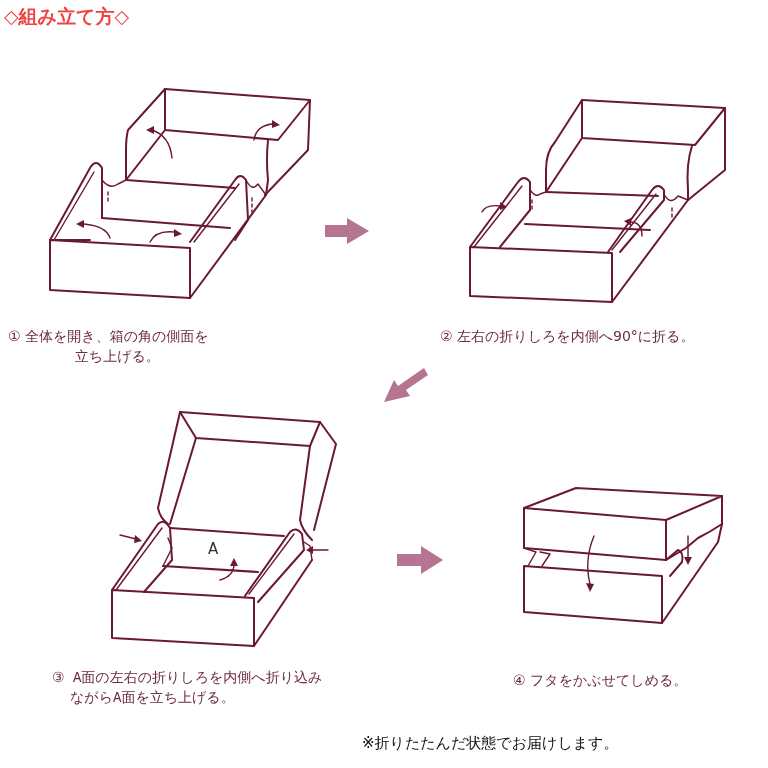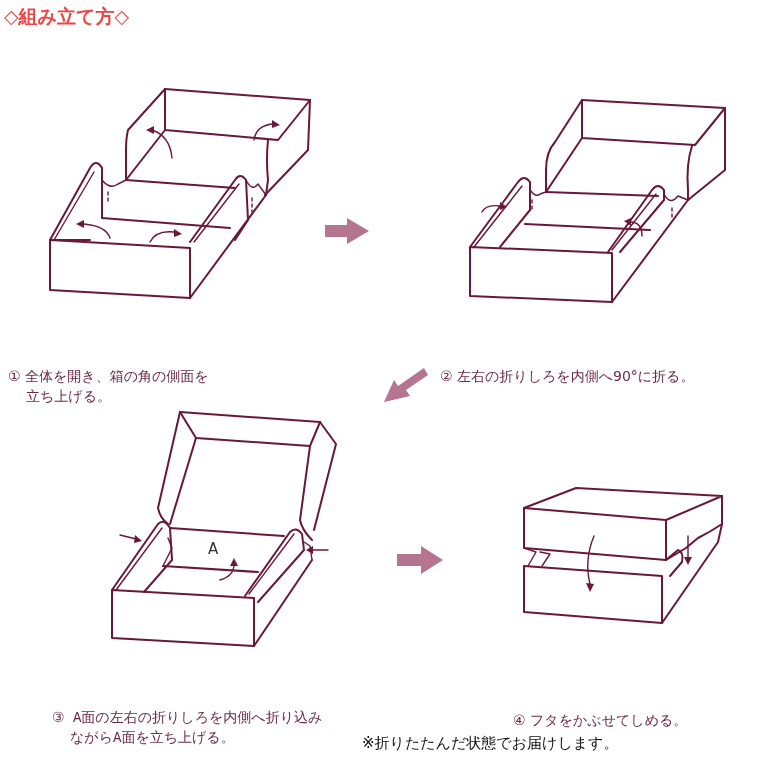--- a/index.html
+++ b/index.html
@@ -1,19 +1,19 @@
 <!DOCTYPE html>
 <html><head>
 <meta charset="utf-8">
 <style>
   html, body { margin:0; padding:0; background:#ffffff; }
   body { width:768px; height:768px; position:relative; overflow:hidden;
          font-family: "DejaVu Sans", "Liberation Sans", sans-serif; color:#5a1a36; }
   .title { position:absolute; left:4px; top:4px; font-size:19px; font-weight:bold; color:#ef4444; letter-spacing:0px; }
-  .cap { position:absolute; font-size:14px; line-height:20px; color:#6b2a46;margin-top:40px; }
+  .cap { position:absolute; font-size:14px; line-height:20px; color:#6b2a46; }
   .note { position:absolute; left:362px; top:734px; font-size:15px; color:#111; white-space:nowrap; }
   svg.fig { position:absolute; overflow:visible; }
   svg.fig path, svg.fig line, svg.fig polyline, svg.fig polygon { fill:none; stroke:#6a1838; stroke-width:2; stroke-linejoin:round; stroke-linecap:round; }
   svg.fig .thin { stroke-width:1.4; }
   svg.fig .dash { stroke-dasharray:3 3; stroke-width:1.4; }
   svg.fig .ah { fill:#6a1838; stroke:none; }
   svg.big { position:absolute; }
   svg.big polygon { fill:#b5748f; stroke:none; }
   .letterA { font-size:15px; fill:#333; font-family:"DejaVu Sans", sans-serif; }
 </style>
@@ -141,21 +141,21 @@
 </svg>
 <svg class="big" style="left:384px;top:368px" width="44" height="36" viewBox="0 0 44 36">
   <polygon points="40,0 44,7 22,22 26,28 0,34 10,12 14,18"></polygon>
 </svg>
 <svg class="big" style="left:397px;top:546px" width="46" height="28" viewBox="0 0 46 28">
   <polygon points="0,8 24,8 24,0 46,14 24,28 24,20 0,20"></polygon>
 </svg>
 
 <div class="cap" style="left:8px;top:326px;">
   <div>① 全体を開き、箱の角の側面を</div>
-  <div style="padding-left:18px;">立ち上げる。</div>
+  <div style="padding-left:18px;text-align:center;">立ち上げる。</div>
 </div>
 <div class="cap" style="left:440px;top:326px;">
   <div>② 左右の折りしろを内側へ90°に折る。</div>
 </div>
 <div class="cap" style="left:52px;top:668px;font-family:Liberation Mono, monospace;">
   <div>③ A面の左右の折りしろを内側へ折り込み</div>
   <div style="padding-left:18px;">ながらA面を立ち上げる。</div>
 </div>
 <div class="cap" style="left:513px;top:670px;">
   <div>④ フタをかぶせてしめる。</div>

